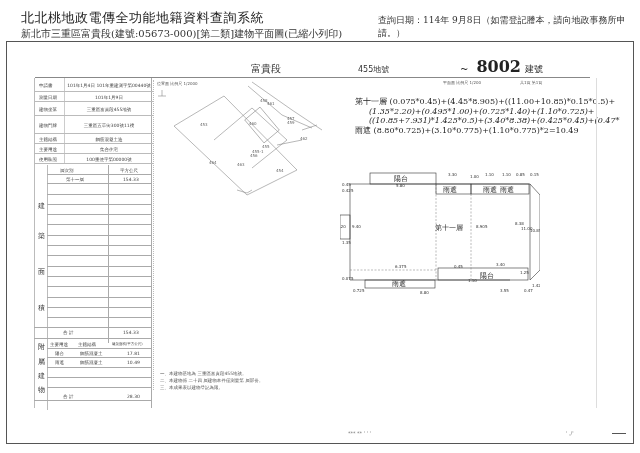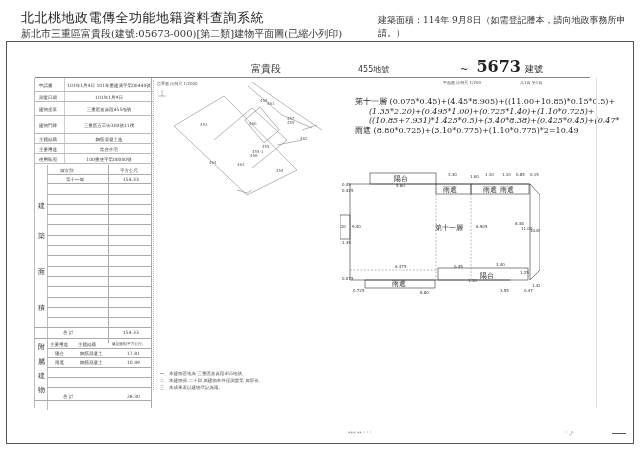--- a/index.html
+++ b/index.html
@@ -48,29 +48,29 @@
   .plan { position: absolute; left: 340px; top: 170px; width: 200px; height: 125px; }
   .rborder { position: absolute; left: 596px; top: 78px; width: 1px; height: 330px; background: #ddd; }
 
   .footer-mark { position: absolute; font-size: 5px; color: #777; font-family: "DejaVu Sans", sans-serif; }
 </style>
 </head>
 <body>
 
 <div class="sys-title">北北桃地政電傳全功能地籍資料查詢系統</div>
 <div class="sys-sub">新北市三重區富貴段(建號:05673-000)[第二類]建物平面圖(已縮小列印)</div>
-<div class="query-date">建築面積：114年 9月8日（如需登記謄本，請向地政事務所申請。）</div>
+<div class="query-date">查詢日期：114年 9月8日（如需登記謄本，請向地政事務所申請。）</div>
 
 <div class="frame"></div>
 
 <div class="doc-head">
   <span class="section">富貴段</span>
   <span class="parcel">455地號</span>
   <span class="bldno">
-    <span class="tilde">~</span><span>5673</span><span class="suffix">建號</span>
+    <span class="tilde">~</span><span>8002</span><span class="suffix">建號</span>
   </span>
 </div>
 <div class="hline"></div>
 
 <div class="tiny" style="left:157px; top:81px;">位置圖 比例尺 1/2000</div>
 <div class="tiny" style="left:443px; top:80px;">平面圖 比例尺 1/200</div>
 <div class="tiny" style="left:520px; top:80px;">共1頁 第1頁</div>
 
 <div class="ltable">
   <div class="lrow" style="top:0; height:14px;">

